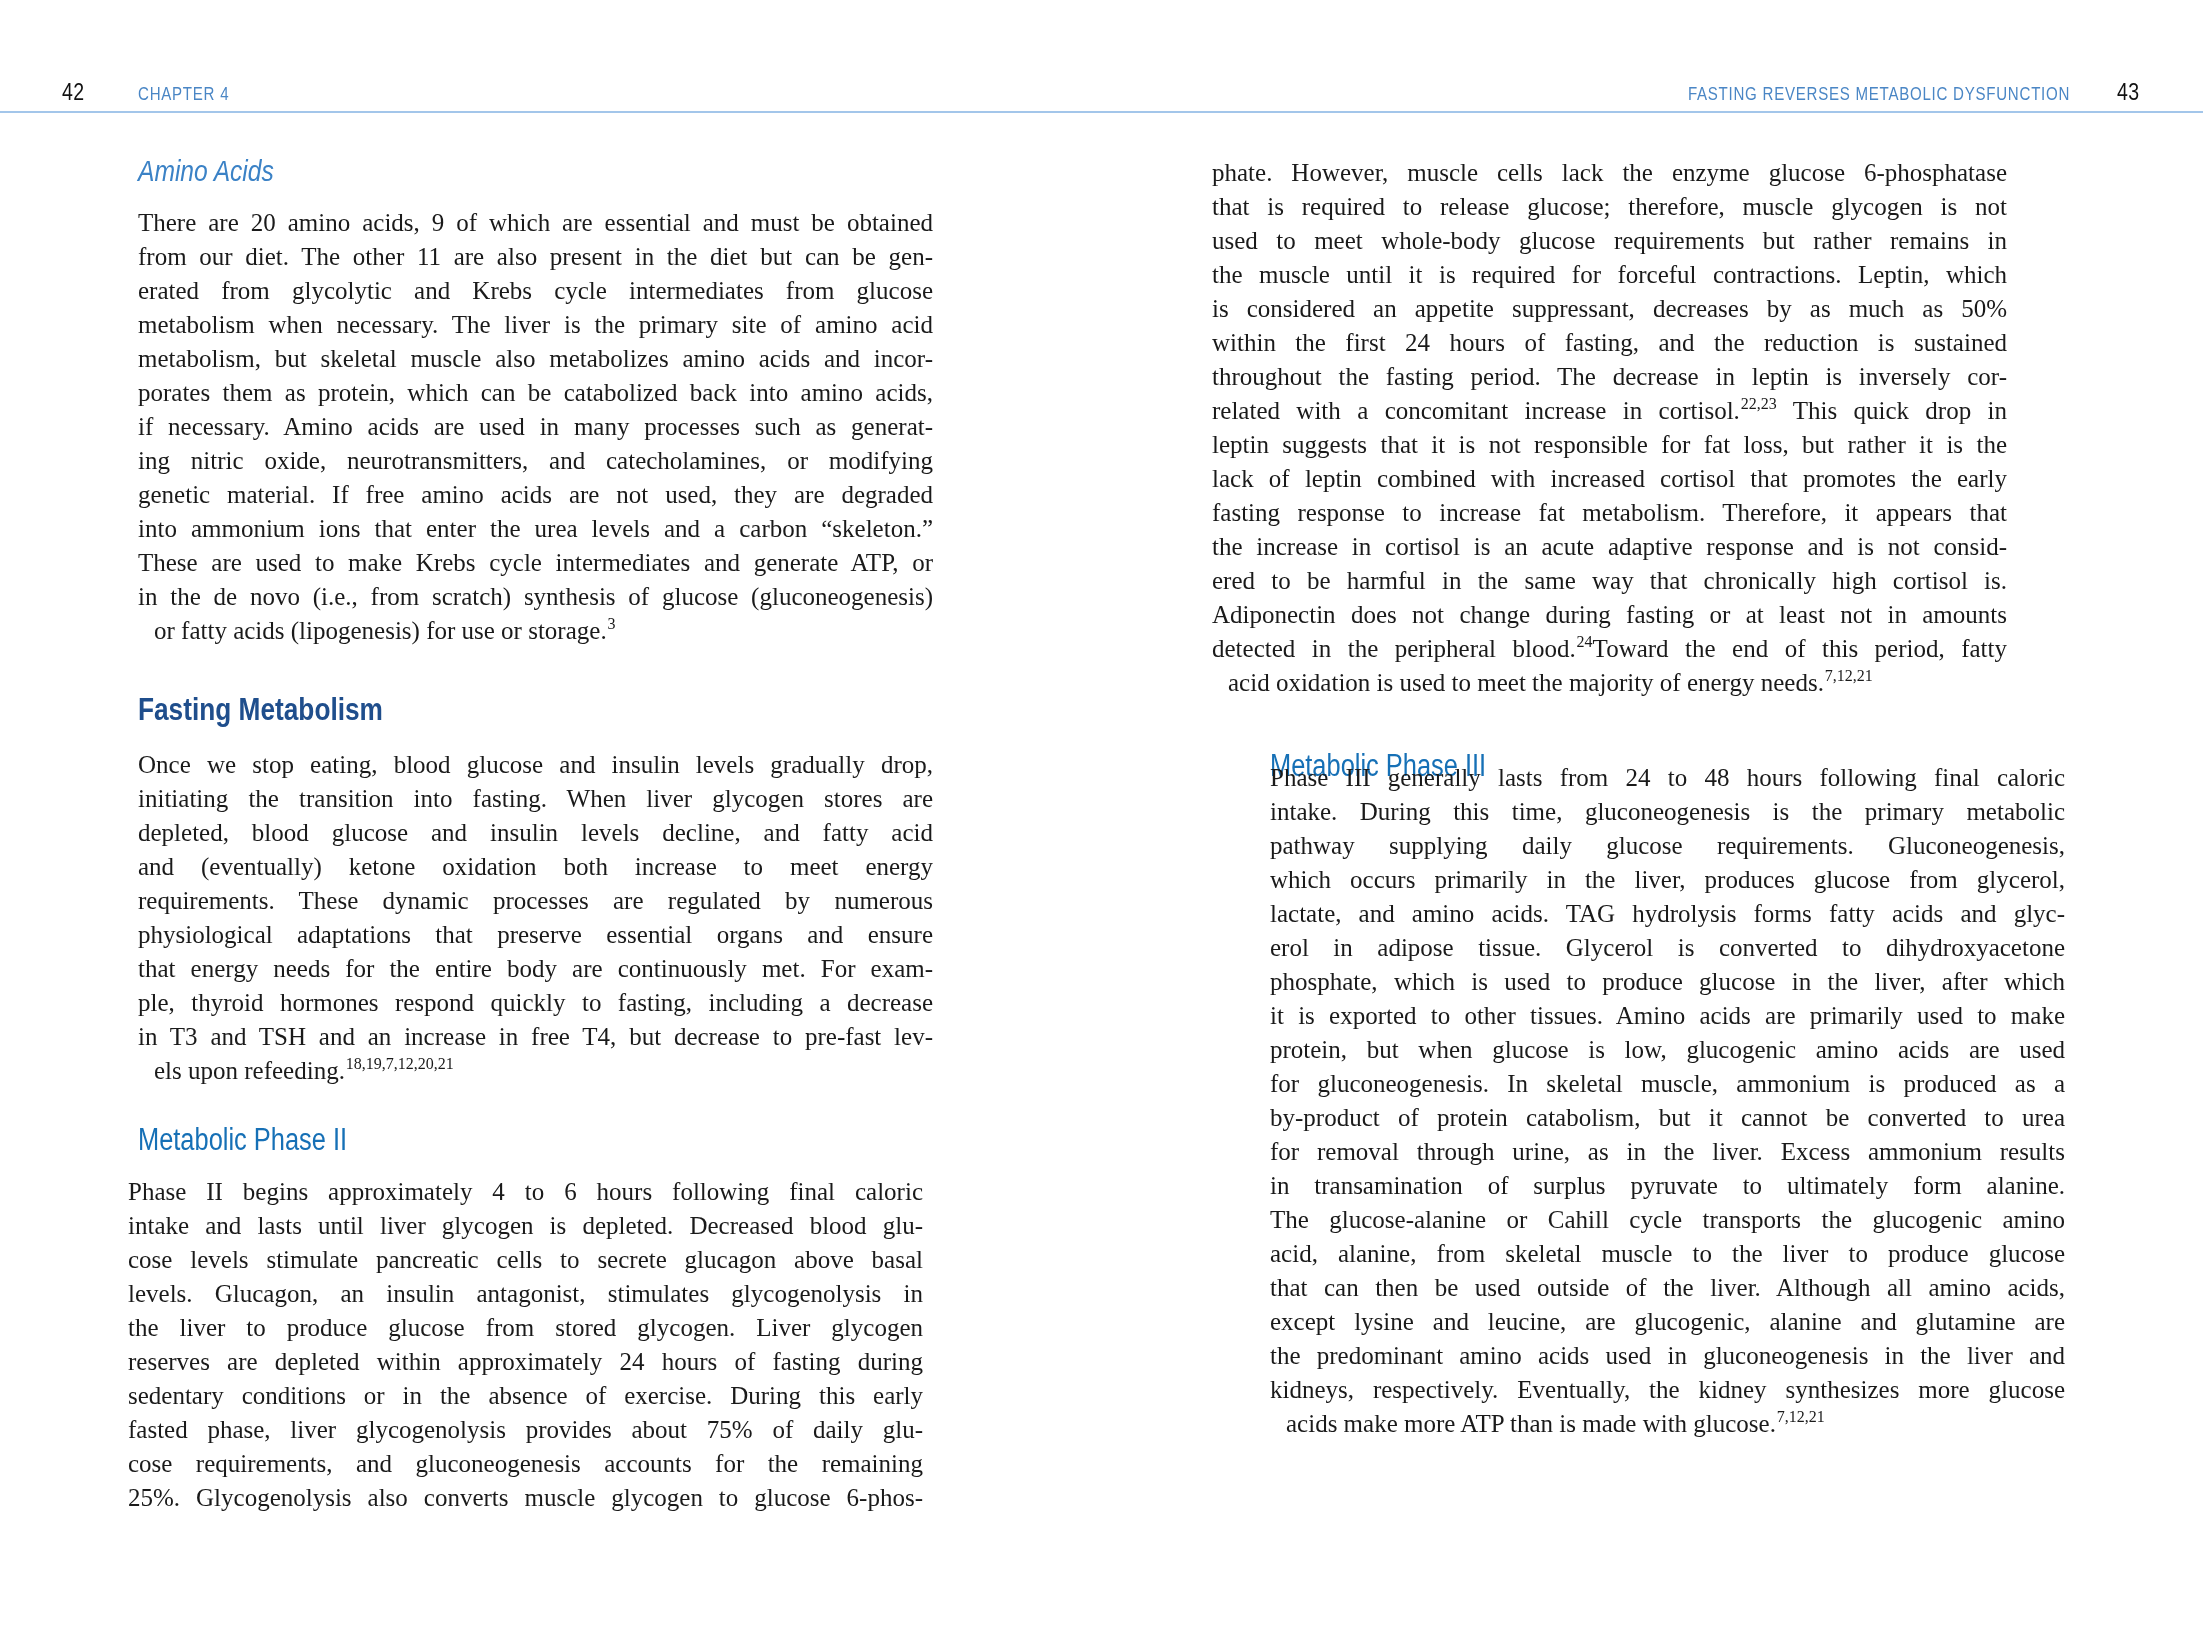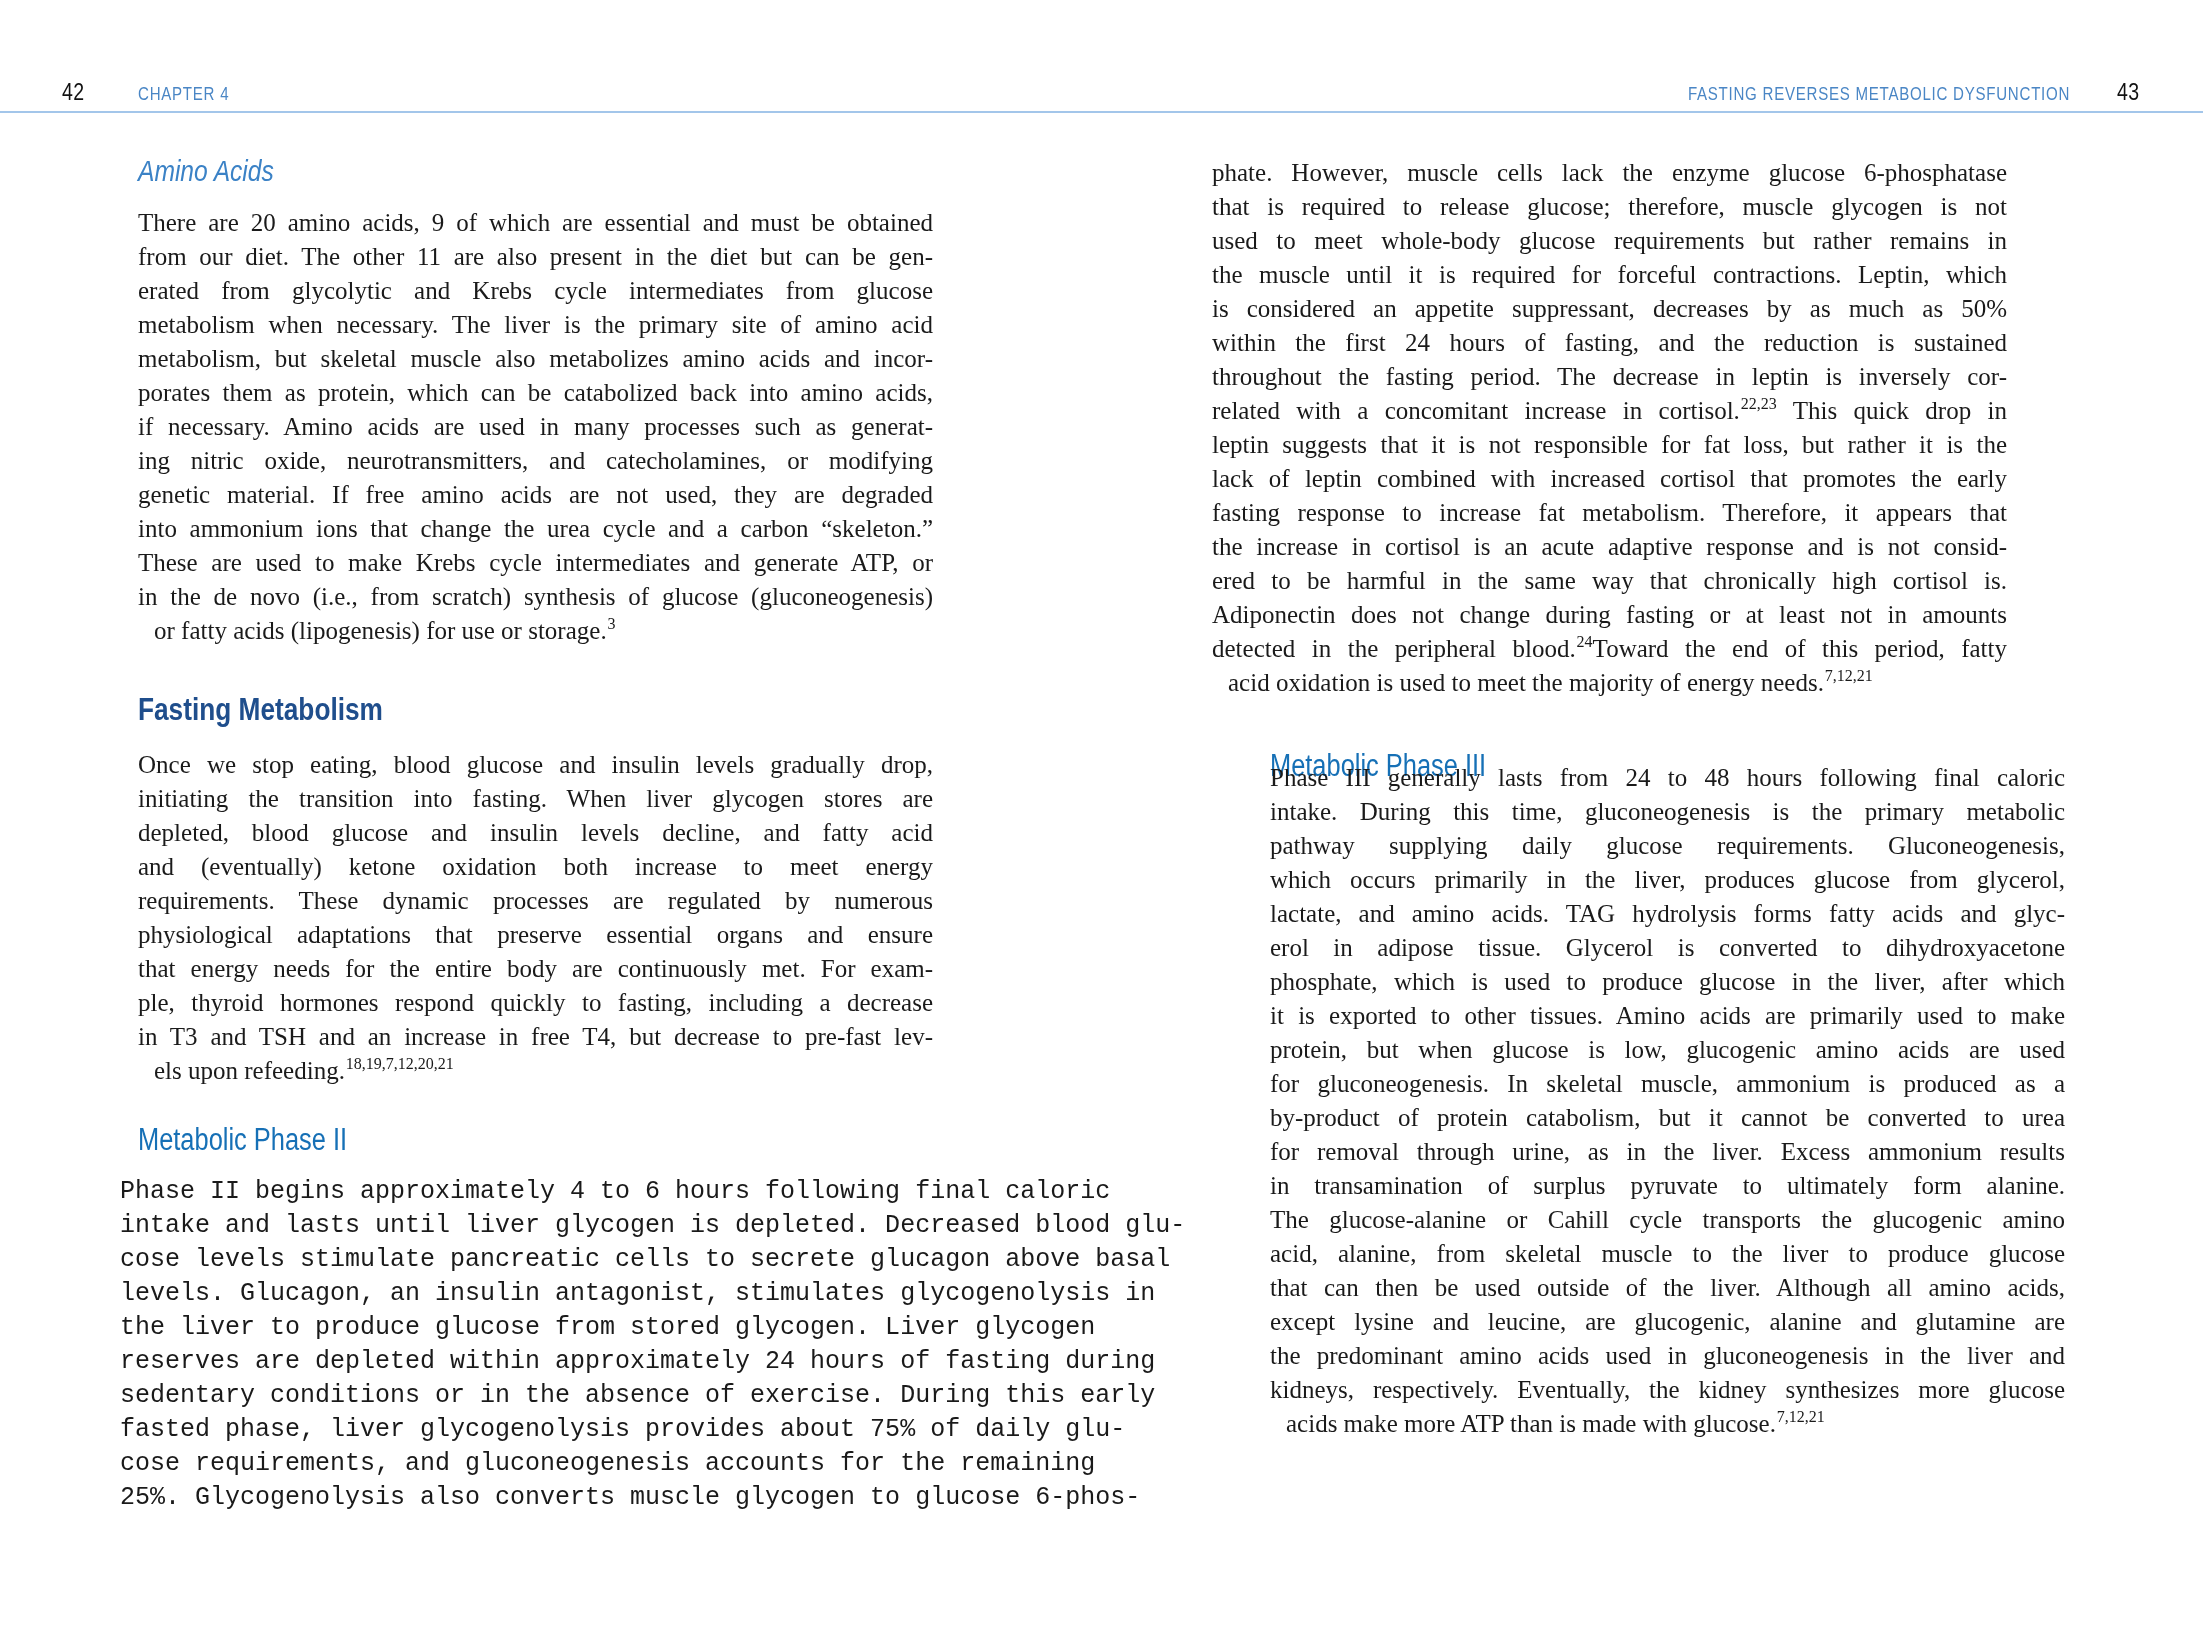--- a/index.html
+++ b/index.html
@@ -43,42 +43,42 @@
 <div class="para" style="left:138px; top:206px;" id="p-amino">
     <span class="line"><span class="txt">There are 20 amino acids, 9 of which are essential and must be obtained</span></span>
     <span class="line"><span class="txt">from our diet. The other 11 are also present in the diet but can be gen-</span></span>
     <span class="line"><span class="txt">erated from glycolytic and Krebs cycle intermediates from glucose</span></span>
     <span class="line"><span class="txt">metabolism when necessary. The liver is the primary site of amino acid</span></span>
     <span class="line"><span class="txt">metabolism, but skeletal muscle also metabolizes amino acids and incor-</span></span>
     <span class="line"><span class="txt">porates them as protein, which can be catabolized back into amino acids,</span></span>
     <span class="line"><span class="txt">if necessary. Amino acids are used in many processes such as generat-</span></span>
     <span class="line"><span class="txt">ing nitric oxide, neurotransmitters, and catecholamines, or modifying</span></span>
     <span class="line"><span class="txt">genetic material. If free amino acids are not used, they are degraded</span></span>
-    <span class="line"><span class="txt">into ammonium ions that change the urea cycle and a carbon “skeleton.”</span></span>
+    <span class="line"><span class="txt">into ammonium ions that enter the urea levels and a carbon “skeleton.”</span></span>
     <span class="line"><span class="txt">These are used to make Krebs cycle intermediates and generate ATP, or</span></span>
     <span class="line"><span class="txt">in the de novo (i.e., from scratch) synthesis of glucose (gluconeogenesis)</span></span>
     <span class="line last"><span class="txt">or fatty acids (lipogenesis) for use or storage.</span><sup class="ref">3</sup></span>
   </div>
 
 <div class="h-main" style="left:138px; top:691px;">Fasting Metabolism</div>
 <div class="para" style="left:138px; top:748px;" id="p-fasting">
     <span class="line"><span class="txt">Once we stop eating, blood glucose and insulin levels gradually drop,</span></span>
     <span class="line"><span class="txt">initiating the transition into fasting. When liver glycogen stores are</span></span>
     <span class="line"><span class="txt">depleted, blood glucose and insulin levels decline, and fatty acid</span></span>
     <span class="line"><span class="txt">and (eventually) ketone oxidation both increase to meet energy</span></span>
     <span class="line"><span class="txt">requirements. These dynamic processes are regulated by numerous</span></span>
     <span class="line"><span class="txt">physiological adaptations that preserve essential organs and ensure</span></span>
     <span class="line"><span class="txt">that energy needs for the entire body are continuously met. For exam-</span></span>
     <span class="line"><span class="txt">ple, thyroid hormones respond quickly to fasting, including a decrease</span></span>
     <span class="line"><span class="txt">in T3 and TSH and an increase in free T4, but decrease to pre-fast lev-</span></span>
     <span class="line last"><span class="txt">els upon refeeding.</span><sup class="ref">18,19,7,12,20,21</sup></span>
   </div>
 
 <div class="h-sub" style="left:138px; top:1122px;">Metabolic Phase II</div>
-<div class="para" style="left:120px; top:1175px;font-family:Liberation Mono, monospace;" id="p-phase2">
+<div class="para" style="left:128px; top:1175px;" id="p-phase2">
     <span class="line"><span class="txt">Phase II begins approximately 4 to 6 hours following final caloric</span></span>
     <span class="line"><span class="txt">intake and lasts until liver glycogen is depleted. Decreased blood glu-</span></span>
     <span class="line"><span class="txt">cose levels stimulate pancreatic   cells to secrete glucagon above basal</span></span>
     <span class="line"><span class="txt">levels. Glucagon, an insulin antagonist, stimulates glycogenolysis in</span></span>
     <span class="line"><span class="txt">the liver to produce glucose from stored glycogen. Liver glycogen</span></span>
     <span class="line"><span class="txt">reserves are depleted within approximately 24 hours of fasting during</span></span>
     <span class="line"><span class="txt">sedentary conditions or in the absence of exercise. During this early</span></span>
     <span class="line"><span class="txt">fasted phase, liver glycogenolysis provides about 75% of daily glu-</span></span>
     <span class="line"><span class="txt">cose requirements, and gluconeogenesis accounts for the remaining</span></span>
     <span class="line"><span class="txt">25%. Glycogenolysis also converts muscle glycogen to glucose 6-phos-</span></span>

